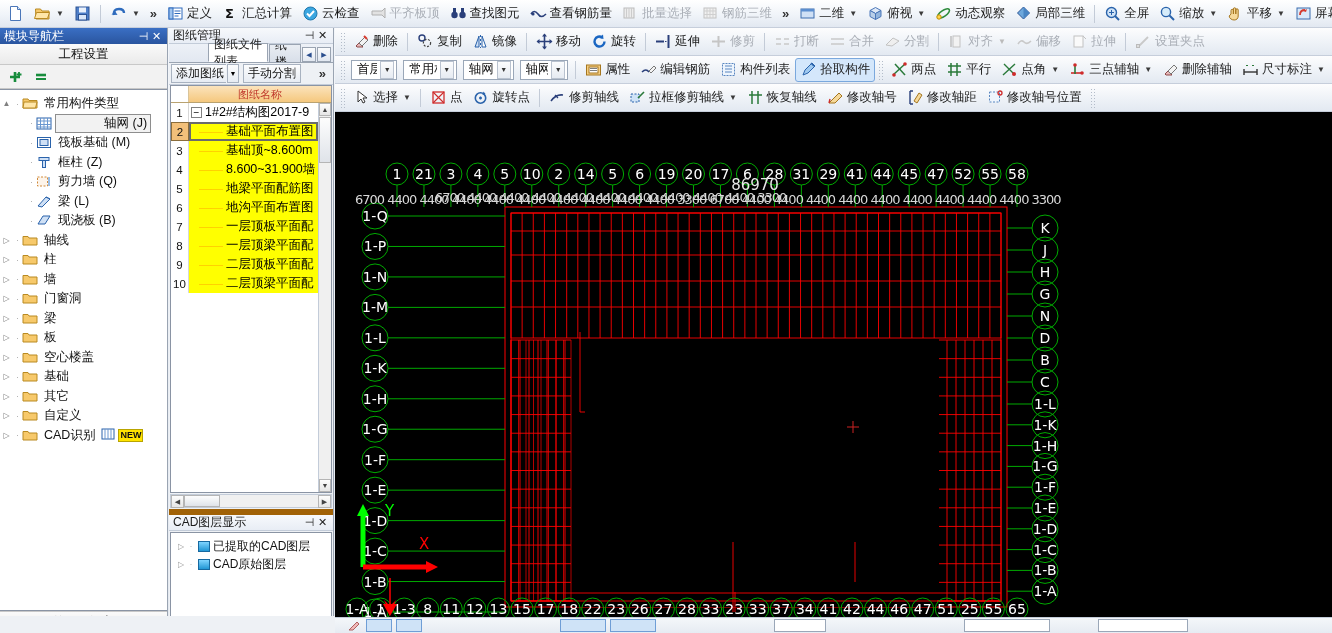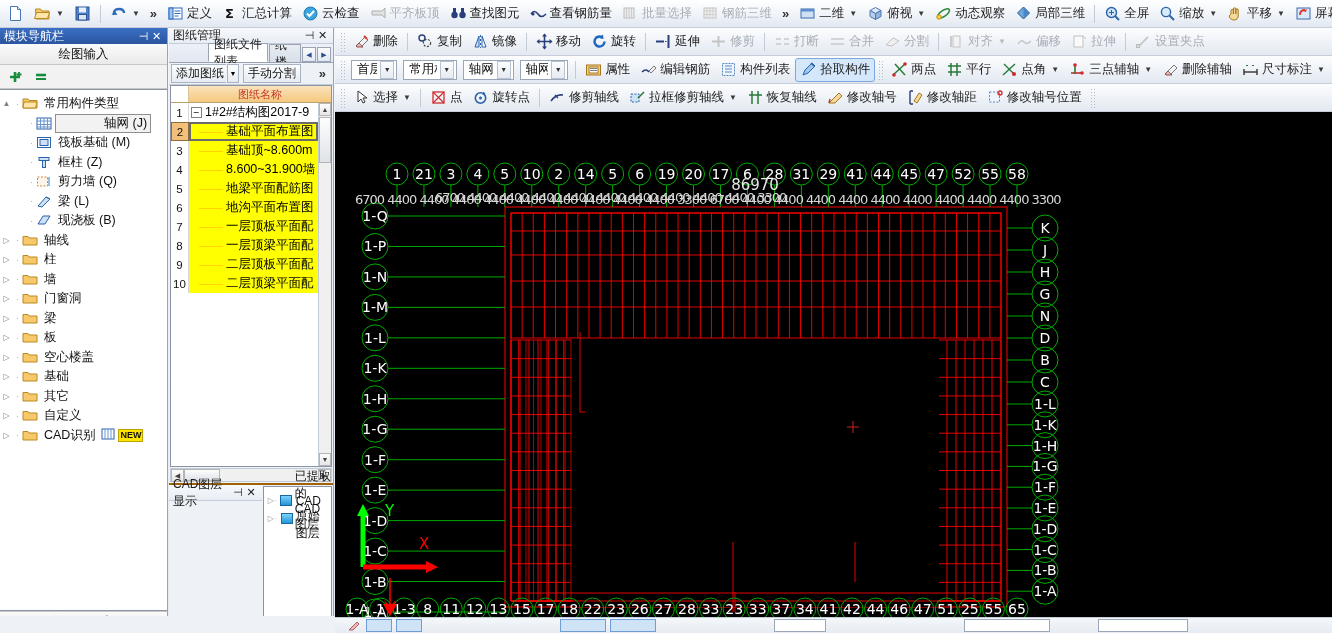--- a/index.html
+++ b/index.html
@@ -162,22 +162,22 @@
   .vscroll { position:absolute; right:0; top:17px; bottom:0; width:13px;
     background:#f0f0f0; border-left:1px solid #c3ccd9; display:flex; flex-direction:column;}
   .sbtn { height:13px; background:linear-gradient(#fdfdfd,#e6e6e6); border:1px solid #b5b5b5;
           display:flex;align-items:center;justify-content:center;font-size:7px;color:#444;}
   .sthumb { height:46px; margin:1px 0; background:linear-gradient(#fdfdfd,#dfe3e9); border:1px solid #b5b5b5;}
   .hscroll { height:14px; display:flex; background:#f0f0f0; border:1px solid #c3ccd9; margin:1px;}
   .hthumb { width:36px; background:linear-gradient(#fdfdfd,#dfe3e9); border:1px solid #b5b5b5;}
 
   
   .cadlayer {
-    height: 150px; display:flex; flex-direction:row;
-    border-top:2px solid #a16207; background:#eef1f5;
+    height: 124px; display:flex; flex-direction:column;
+    border-top:6px solid #a16207; background:#eef1f5;
   }
   .cadlist { flex:1; background:#fff; border:1px solid #8a94a4; margin:1px; padding:4px 0 0 4px;}
   .clnode { display:flex;align-items:center;height:18px;font-size:12px;color:#111;}
   .sqblue { width:12px;height:11px;background:linear-gradient(#7fd4ff,#2196d4);
             border:1px solid #1769a0; margin:0 3px; flex:none;}
 
   
   .canvas {
     position:absolute; left:335px; top:112px; right:0; bottom:16px;
     background:#000; overflow:hidden;
@@ -397,21 +397,21 @@
 
     </div>
   </div>
 
   <div class="leftnav">
     <div class="panel-title">
       <span class="ttl">模块导航栏</span>
       <span class="pbtn">⊣</span>
       <span class="pbtn">✕</span>
     </div>
-    <div class="navbtn">绘图输入</div>
+    <div class="navbtn">工程设置</div>
     <div class="toolstrip">
       <span class="ico">
         <svg width="17" height="17" viewBox="0 0 17 17">
             <path d="M2 9h10M7 4v10" stroke="#178c3c" stroke-width="2.6"></path>
             <path d="M11 4v5M8.5 6.5h5" stroke="#178c3c" stroke-width="1.8"></path>
           </svg>
       </span>
       <span class="ico">
         <svg width="17" height="17" viewBox="0 0 17 17">
             <path d="M2 7h10" stroke="#178c3c" stroke-width="2.6"></path>

